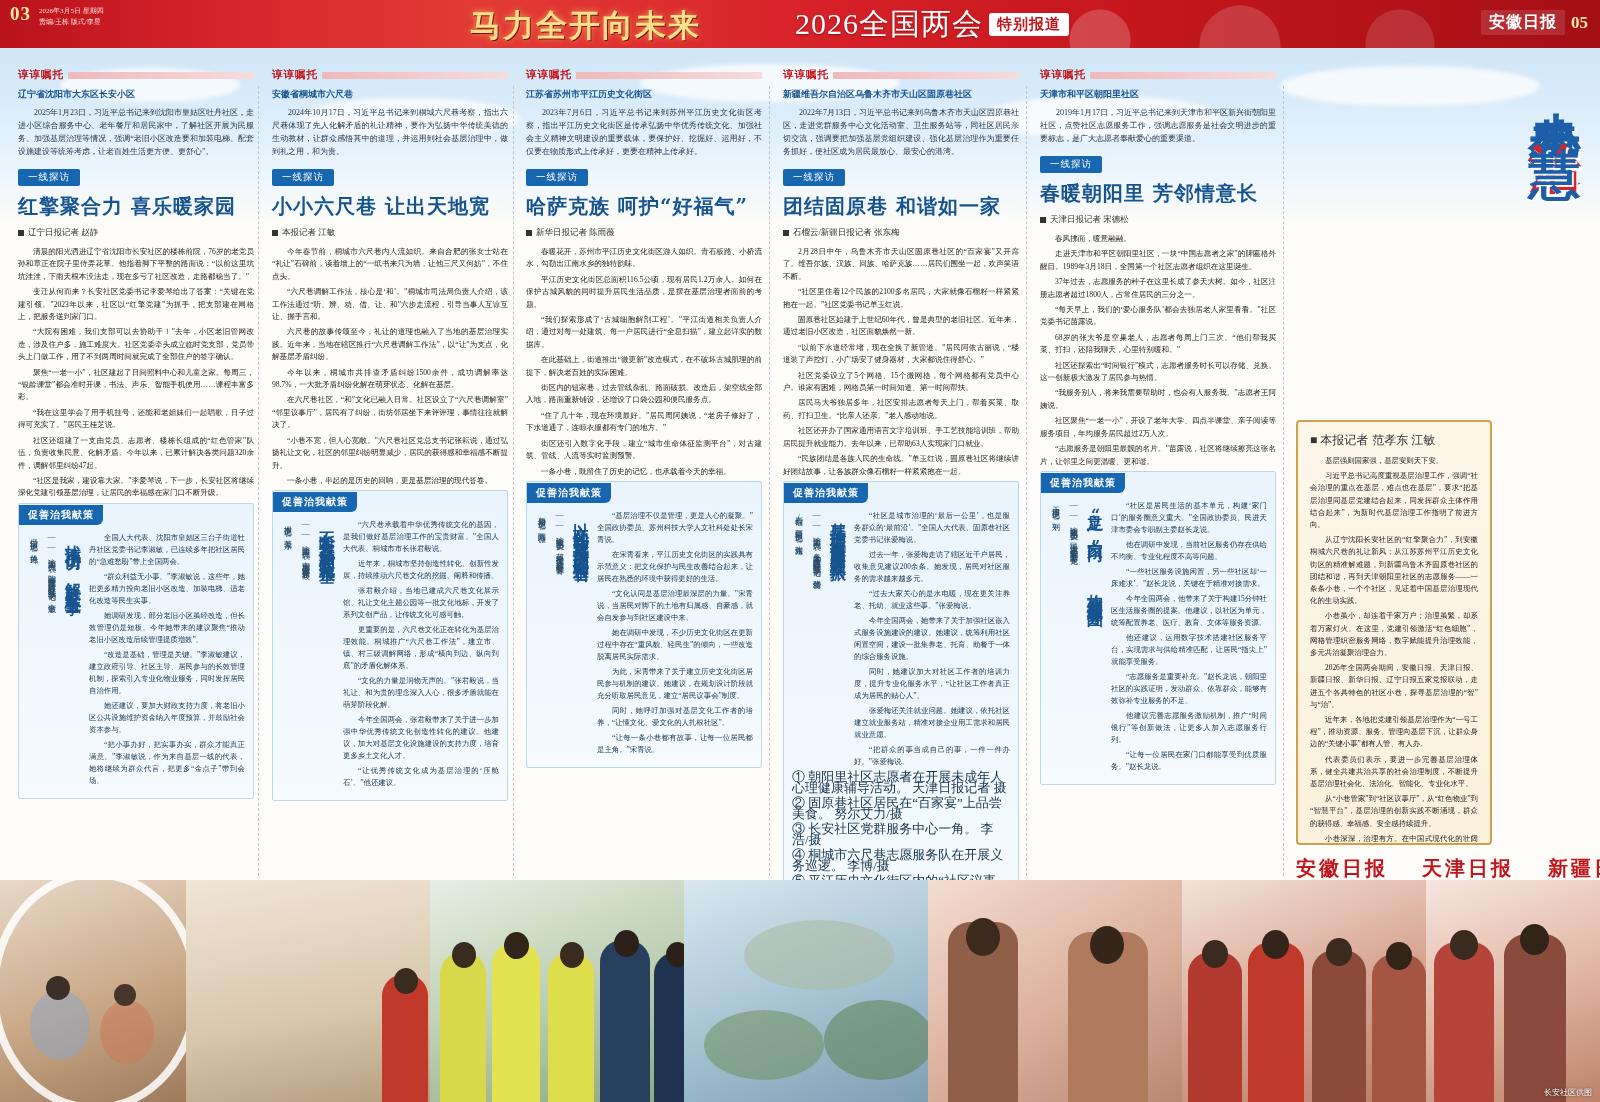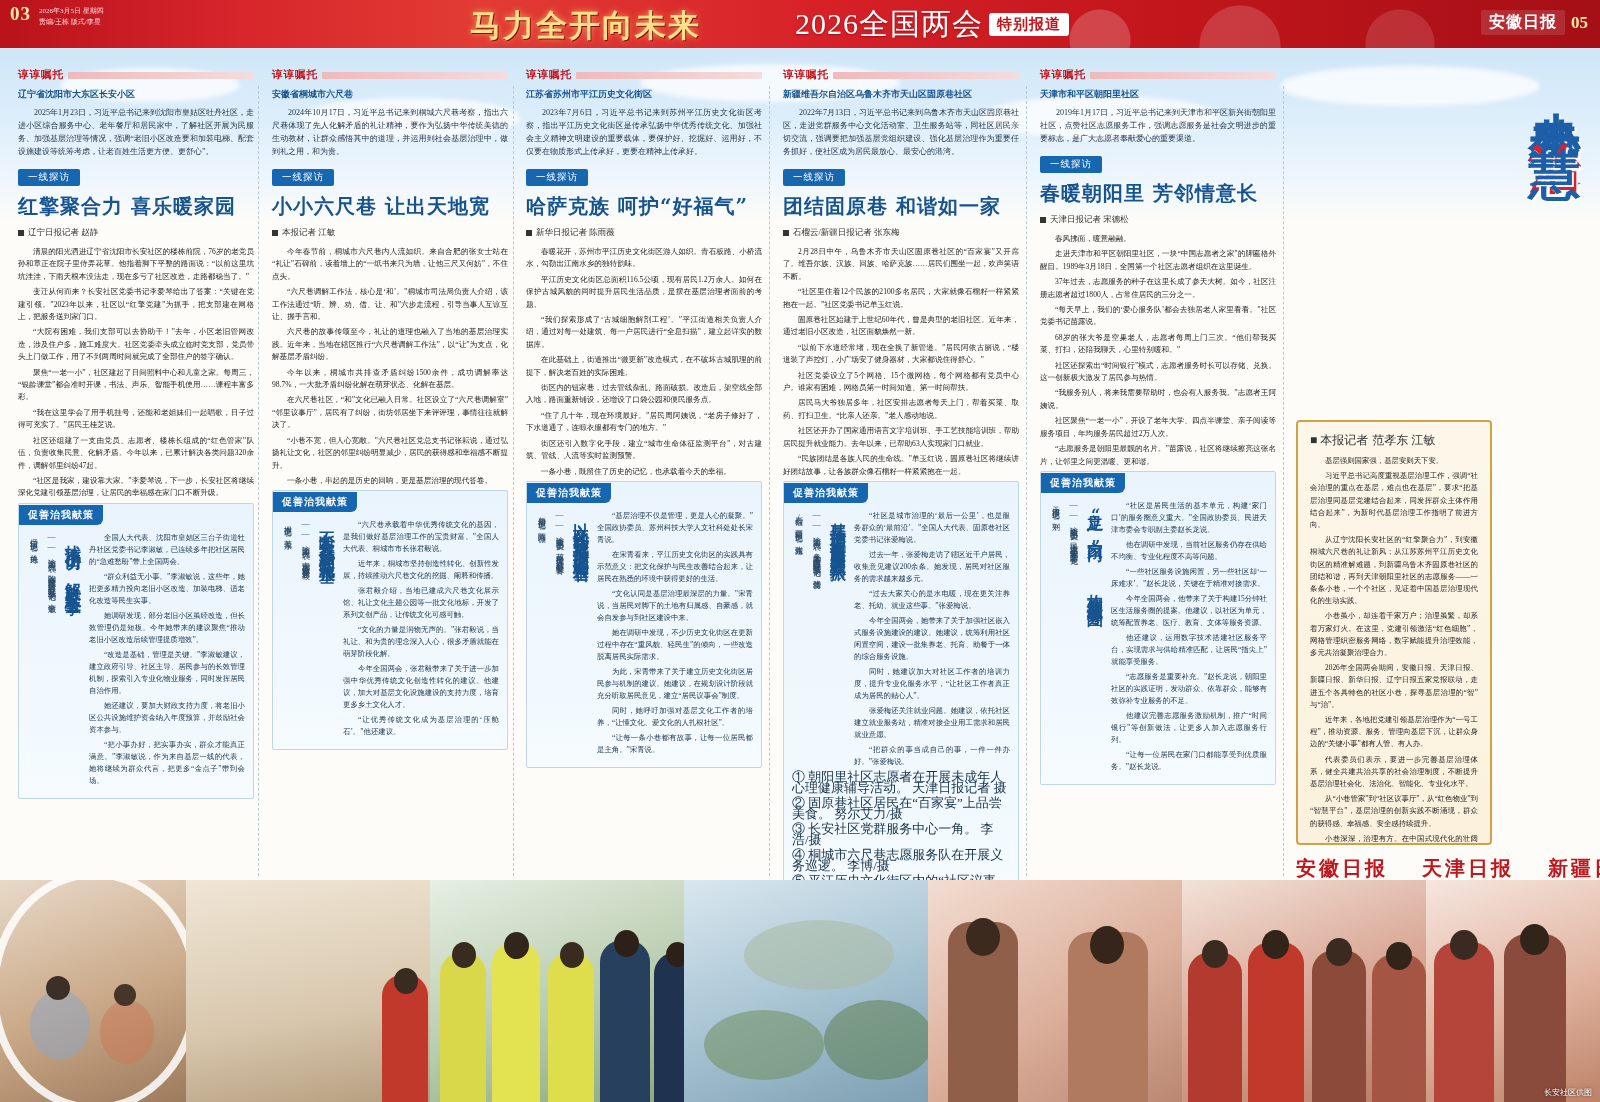--- a/index.html
+++ b/index.html
@@ -282,20 +282,21 @@
     <div class="advice">
       <div class="advice-hd">促善治我献策</div>
       <div class="advice-in">
         <div class="vsign">本报记者 范孝东</div>
         <div class="vsign">——访全国人大代表、安庆市桐城市市长张君毅</div>
         <div class="vtitle">不断夯实社会治理的文化根基</div>
         <div class="advice-text">
           <p>“六尺巷承载着中华优秀传统文化的基因，是我们做好基层治理工作的宝贵财富。”全国人大代表、桐城市市长张君毅说。</p>
           <p>近年来，桐城市坚持创造性转化、创新性发展，持续推动六尺巷文化的挖掘、阐释和传播。</p>
           <p>张君毅介绍，当地已建成六尺巷文化展示馆、礼让文化主题公园等一批文化地标，开发了系列文创产品，让传统文化可感可触。</p>
+          <p>更重要的是，六尺巷文化正在转化为基层治理效能。桐城推广“六尺巷工作法”，建立市、镇、村三级调解网络，形成“横向到边、纵向到底”的矛盾化解体系。</p>
           <p>“文化的力量是润物无声的。”张君毅说，当礼让、和为贵的理念深入人心，很多矛盾就能在萌芽阶段化解。</p>
           <p>今年全国两会，张君毅带来了关于进一步加强中华优秀传统文化创造性转化的建议。他建议，加大对基层文化设施建设的支持力度，培育更多乡土文化人才。</p>
           <p>“让优秀传统文化成为基层治理的‘压舱石’。”他还建议。</p>
         </div>
       </div>
     </div>
   </div>
 
   <div class="col col3">
     <div class="tag">

